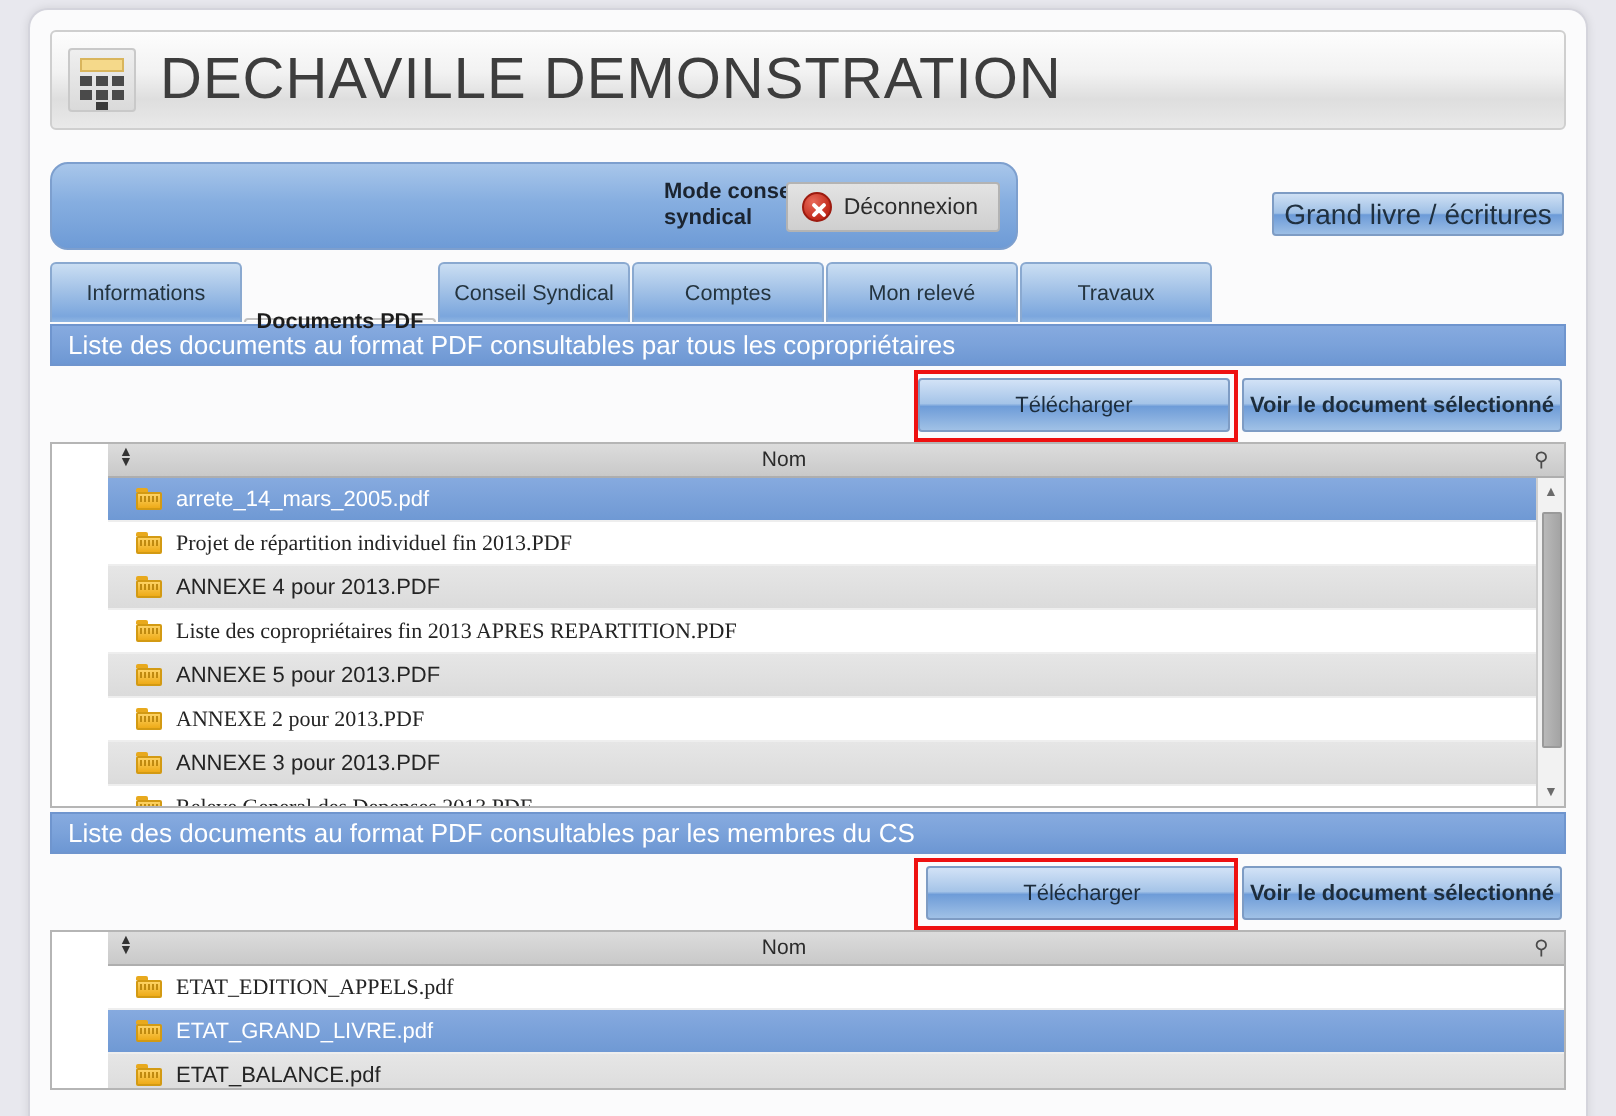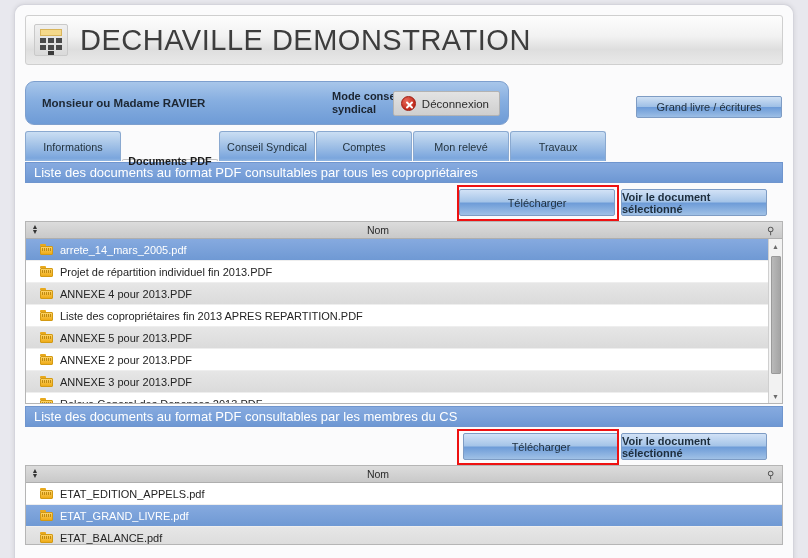--- a/index.html
+++ b/index.html
@@ -83,21 +83,21 @@
   .xcircle:before { transform: rotate(45deg); }
   .xcircle:after  { transform: rotate(-45deg); }
   #logout-label { font-size:11.5px; color:#2c2c2c; }
 
   
   #grandlivre-btn {
     position:absolute; right:11px; top:91px; height:22px; width:146px;
     background: linear-gradient(to bottom,#cfe0f4 0%, #9fc0e6 48%, #6c9bd8 52%, #9cbee5 100%);
     border:1px solid #7e9cc4; border-radius:2px;
     display:flex; align-items:center; justify-content:center;
-    font-size:11px; color:#20303f; cursor:pointer;
+    font-size:14px; color:#20303f; cursor:pointer;
   }
 
   
   #tabs {
     margin-top:6px; height:30px; display:flex; align-items:stretch;
     width:675px;
   }
   .tab {
     flex:0 0 auto; width:96px;
     background: linear-gradient(to bottom,#cadef3 0%, #a7c5e8 40%, #7ba6dd 90%, #8fb5e2 100%);
@@ -124,32 +124,32 @@
   
   .toolbar { height:38px; position:relative; }
   .btn-download {
     position:absolute; height:27px; width:156px;
     background: linear-gradient(to bottom,#d2e2f6 0%, #a5c4e8 47%, #6e9cd8 53%, #a0c1e6 100%);
     border:1px solid #7e9cc4; border-radius:2px;
     display:flex; align-items:center; justify-content:center;
     font-size:11px; color:#1d2d3c; cursor:pointer;text-align:center;
   }
   .btn-view {
-    position:absolute; height:27px; width:146px;
+    position:absolute; height:27px; width:160px;
     background: linear-gradient(to bottom,#d2e2f6 0%, #a5c4e8 47%, #6e9cd8 53%, #a0c1e6 100%);
     border:1px solid #7e9cc4; border-radius:2px;
     display:flex; align-items:center; justify-content:center;
     font-size:11px; color:#1d2d3c; cursor:pointer; font-weight:bold;
   }
   .redbox {
     position:absolute; border:2px solid #ee1111; pointer-events:none;
   }
 
   
-  .grid { border:1px solid #b5b5b5; background:#fff; position:relative; }
+  .grid { border:1px solid #b5b5b5; background:#fff; position:relative;padding-left:28px; }
   .grid-head {
     height:17px; display:flex; align-items:center;
     background: linear-gradient(to bottom,#dcdcdc,#c9c9c9);
     border-bottom:1px solid #aeaeae; position:relative;
   }
   .sort-icon {
     position:absolute; left:4px; top:2px; width:10px; height:13px;
     display:flex; flex-direction:column; align-items:center; justify-content:space-between;
     font-size:7px; color:#333; line-height:5px;
   }
@@ -161,21 +161,21 @@
     position:absolute; right:4px; top:3px; width:11px; height:11px;
     color:#4b4b4b; font-size:10px; line-height:11px;
   }
   .grid-body { position:relative; overflow:hidden; }
   .row {
     height:22px; display:flex; align-items:center; gap:7px; padding-left:14px;
     font-size:11px; color:#242424;
     border-bottom:1px solid #eeeeee;
   }
   .row.alt  { background: linear-gradient(to bottom,#e6e6e6,#dbdbdb); }
-  .row.norm { background:#ffffff; }
+  .row.norm { background:#ffffff;font-family:Liberation Serif, serif; }
   .row.sel  {
     background: linear-gradient(to bottom,#86aadf,#6f99d4);
     color:#ffffff;
   }
   .folder {
     flex:0 0 auto; width:13px; height:11px; position:relative;
   }
   .folder .tabtop {
     position:absolute; left:0; top:0; width:6px; height:2px;
     background:#e8a91d; border-radius:1px 1px 0 0;
@@ -226,21 +226,20 @@
             <i></i>
             <i></i>
             <i></i>
           </span>
       <span class="door"></span>
     </div>
     <div id="app-title">DECHAVILLE DEMONSTRATION</div>
   </div>
 
   <div id="userbar">
-    <div id="user-name">Monsieur ou Madame RAVIER</div>
     <div id="mode-label">Mode conseil syndical</div>
     <div id="logout-btn">
       <span class="xcircle"></span>
       <span id="logout-label">Déconnexion</span>
     </div>
   </div>
 
   <div id="grandlivre-btn">Grand livre / écritures</div>
 
   <div id="tabs">

